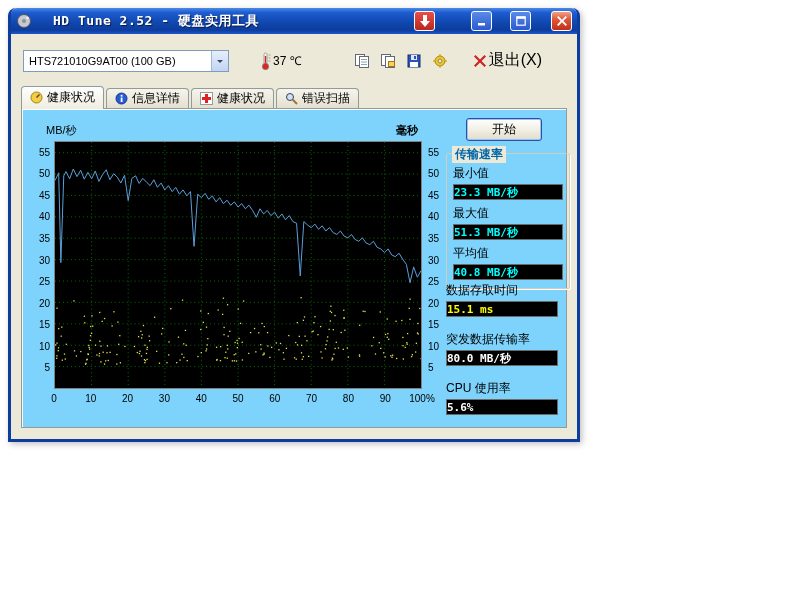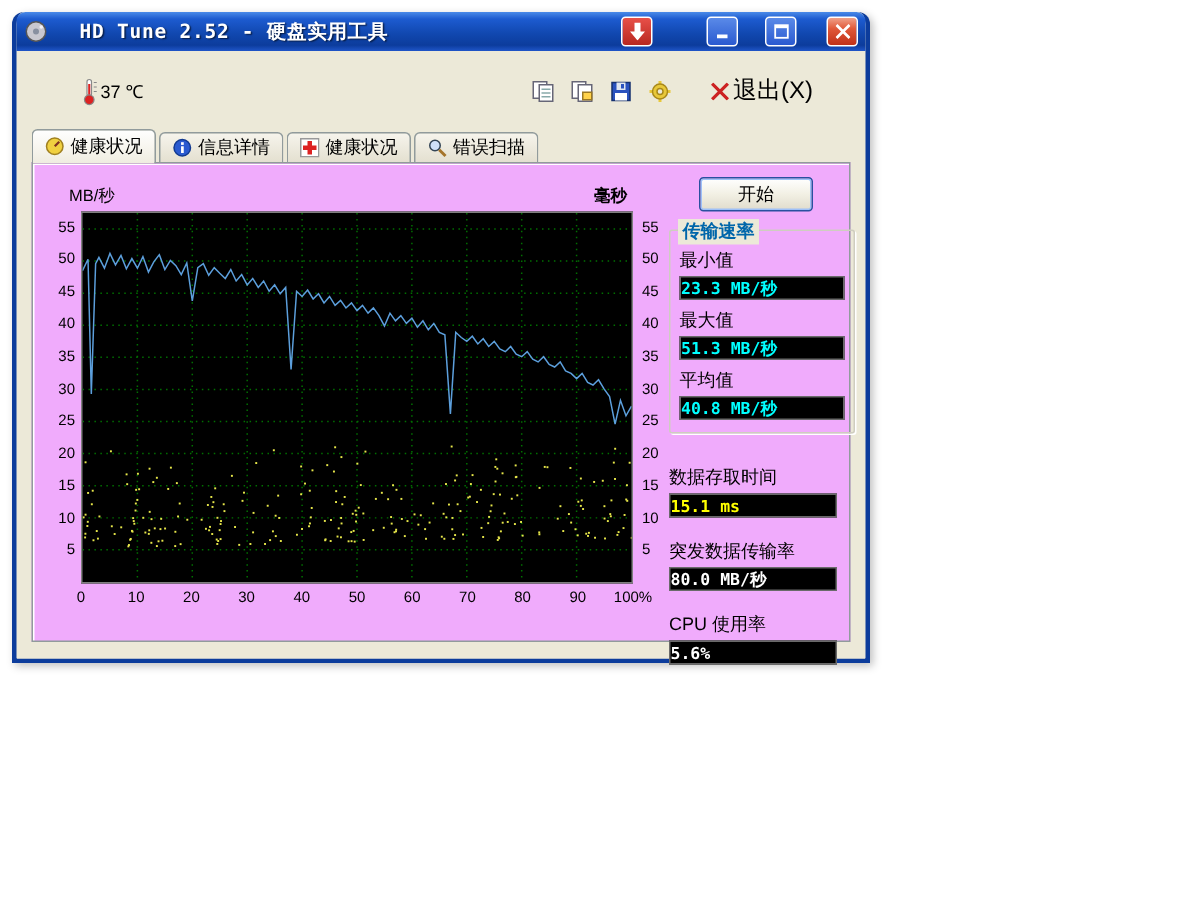--- a/index.html
+++ b/index.html
@@ -36,21 +36,21 @@
   .exit-btn{display:flex;align-items:center;gap:3px;margin-left:14px;font-size:16px;
     background:transparent;border:1px solid transparent;cursor:pointer;padding:2px 4px;}
 
   .tabs{display:flex;margin:12px 0 0 10px;position:relative;z-index:2;}
   .tab{display:flex;align-items:center;gap:4px;font-size:12px;padding:2px 8px 3px;height:20px;
     border:1px solid #919b9c;border-bottom:none;border-radius:4px 4px 0 0;margin-right:2px;
     background:linear-gradient(#f6f4ec,#e4e0d0);position:relative;top:2px;cursor:pointer;}
   .tab.active{top:0;height:23px;z-index:3;background:linear-gradient(#fefefe,#f6f4ec 60%,#efece0);}
 
   .tab-page{position:relative;margin:-1px 8px 0 10px;width:546px;height:320px;
-    border:1px solid #919b9c;background:#f0abfc;box-shadow:inset 1px 1px 0 #fff;}
+    border:1px solid #919b9c;background:#7dd3fc;box-shadow:inset 1px 1px 0 #fff;}
 
   .axis-label{position:absolute;font-size:11px;color:#000;}
   .axis-label.left{left:24px;top:14px;}
   .axis-label.right{left:374px;top:14px;font-weight:bold;}
   .plot{position:absolute;left:32px;top:32px;width:368px;height:248px;background:#000;
     border:1px solid #808080;}
   .plot svg{display:block;width:100%;height:100%;}
   .yticks{position:absolute;top:32px;height:248px;width:26px;}
   .yticks.left{left:4px;}
   .yticks.right{left:403px;}
@@ -67,21 +67,21 @@
   .group{position:absolute;left:424px;top:44px;width:124px;border:1px solid #cfcdc0;
     border-radius:2px;padding:10px 6px 6px;box-shadow:1px 1px 0 #fff;}
   .group-title{position:absolute;top:-8px;left:5px;background:#ece9d8;padding:0 3px;
     font-size:12px;font-weight:bold;}
   .stat-label{font-size:12px;margin:1px 0 2px;}
   .stat-value{height:16px;line-height:15px;background:#000;border:1px solid #6a6a6a;
     font-size:11px;font-weight:bold;
     font-family:"DejaVu Sans Mono",monospace;}
   .group .stat{margin-bottom:5px;}
   .group .stat:last-child{margin-bottom:2px;}
-  .other-stats{position:absolute;left:424px;top:172px;width:112px;margin-top:28px;}
+  .other-stats{position:absolute;left:424px;top:172px;width:112px;}
   .other-stats .stat{margin-bottom:14px;}
 </style>
 </head>
 <body>
 
 <div class="window">
 
   <div class="titlebar">
     <span class="app-icon">
       <svg width="16" height="16" viewBox="0 0 16 16">
@@ -110,20 +110,26 @@
     <button class="tb-btn close">
       <svg width="10" height="10" viewBox="0 0 10 10">
           <path d="M1.3 0 L5 3.7 L8.7 0 L10 1.3 L6.3 5 L10 8.7 L8.7 10 L5 6.3 L1.3 10 L0 8.7 L3.7 5 L0 1.3 Z" fill="#fff"></path>
         </svg>
     </button>
   </div>
 
   <div class="window-body">
 
     <div class="toolbar">
+      <div class="combo">
+        <span class="combo-text">HTS721010G9AT00 (100 GB)</span>
+        <span class="combo-btn">
+            <span class="combo-arrow"></span>
+          </span>
+      </div>
       <span class="temp">
         <svg width="12" height="20" viewBox="0 0 12 20">
             <rect x="5" y="2" width="3" height="11" rx="1.5" fill="#fff" stroke="#888" stroke-width="0.8"></rect>
             <rect x="5.8" y="5" width="1.4" height="8" fill="#d22"></rect>
             <circle cx="6.5" cy="15.5" r="3.2" fill="#d22" stroke="#888" stroke-width="0.8"></circle>
             <line x1="9.5" y1="4" x2="11.5" y2="4" stroke="#888" stroke-width="0.7"></line>
             <line x1="9.5" y1="7" x2="11.5" y2="7" stroke="#888" stroke-width="0.7"></line>
             <line x1="9.5" y1="10" x2="11.5" y2="10" stroke="#888" stroke-width="0.7"></line>
           </svg>
         <span>37 ℃</span>

